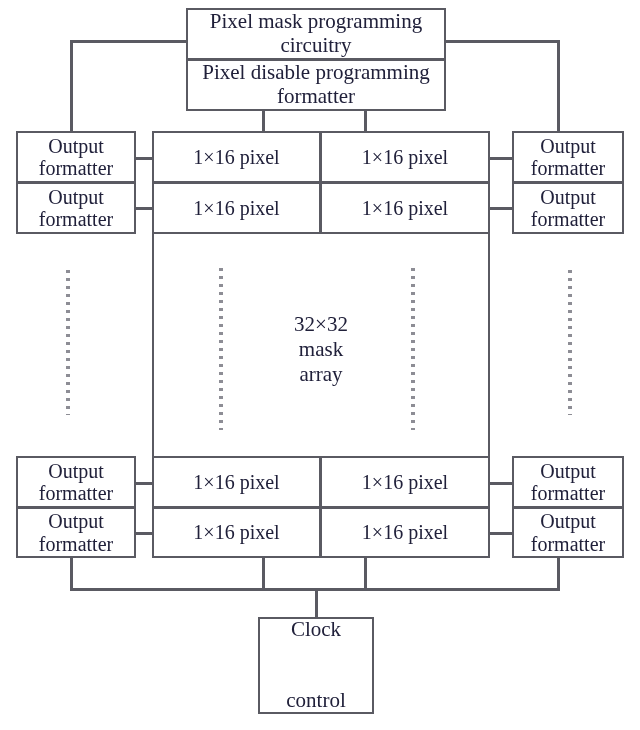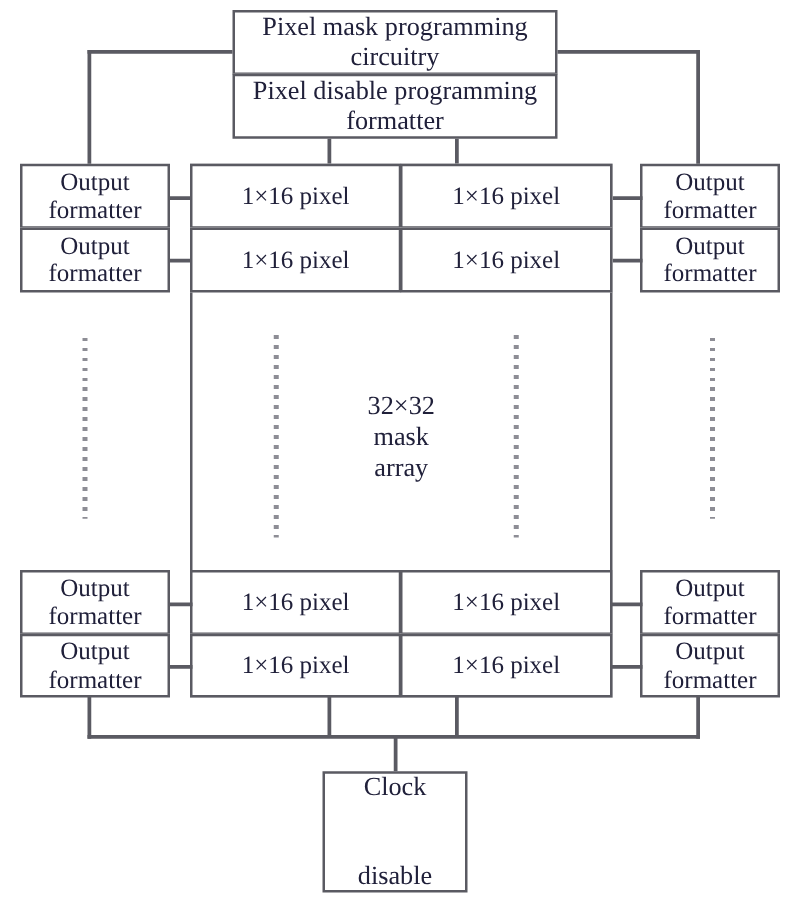--- a/index.html
+++ b/index.html
@@ -183,18 +183,18 @@
   <div class="wire wire-v" style="left:557px; top:556px; height:35px;"></div>
   <div class="wire wire-h" style="left:70px;  top:588px; width:490px;"></div>
   <div class="wire wire-v" style="left:262px; top:556px; height:34px;"></div>
   <div class="wire wire-v" style="left:364px; top:556px; height:34px;"></div>
   <div class="wire wire-v" style="left:315px; top:588px; height:30px;"></div>
 
   <div class="box t-clk" style="left:258px; top:617px; width:116px; height:97px;">
     <span>
       <span>Clock</span><br>
       <br>
-      <span>disable</span>
+      <span>control</span>
     </span>
   </div>
 
 
 </div>
 
 </body></html>

